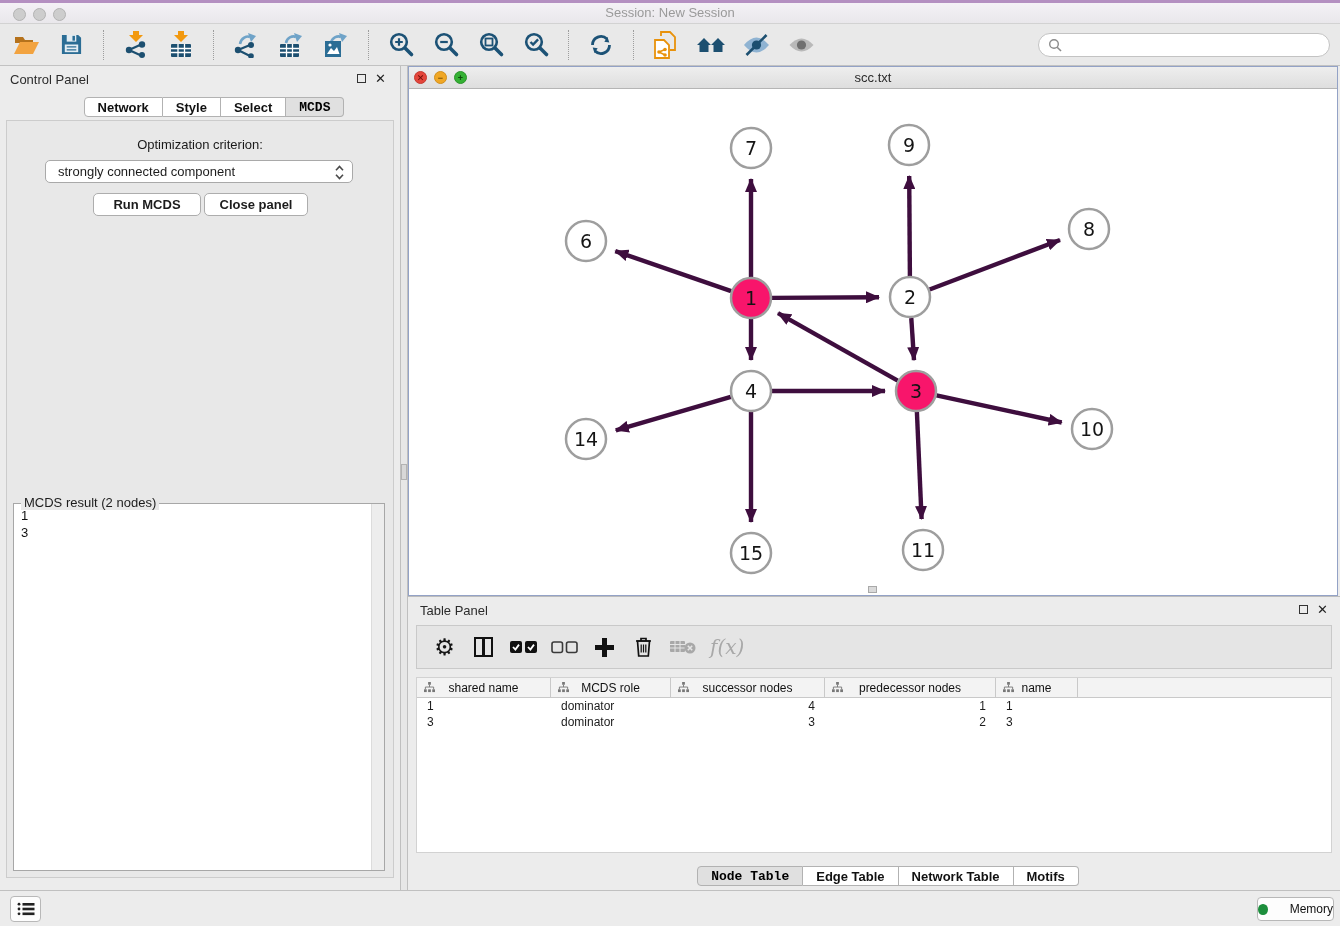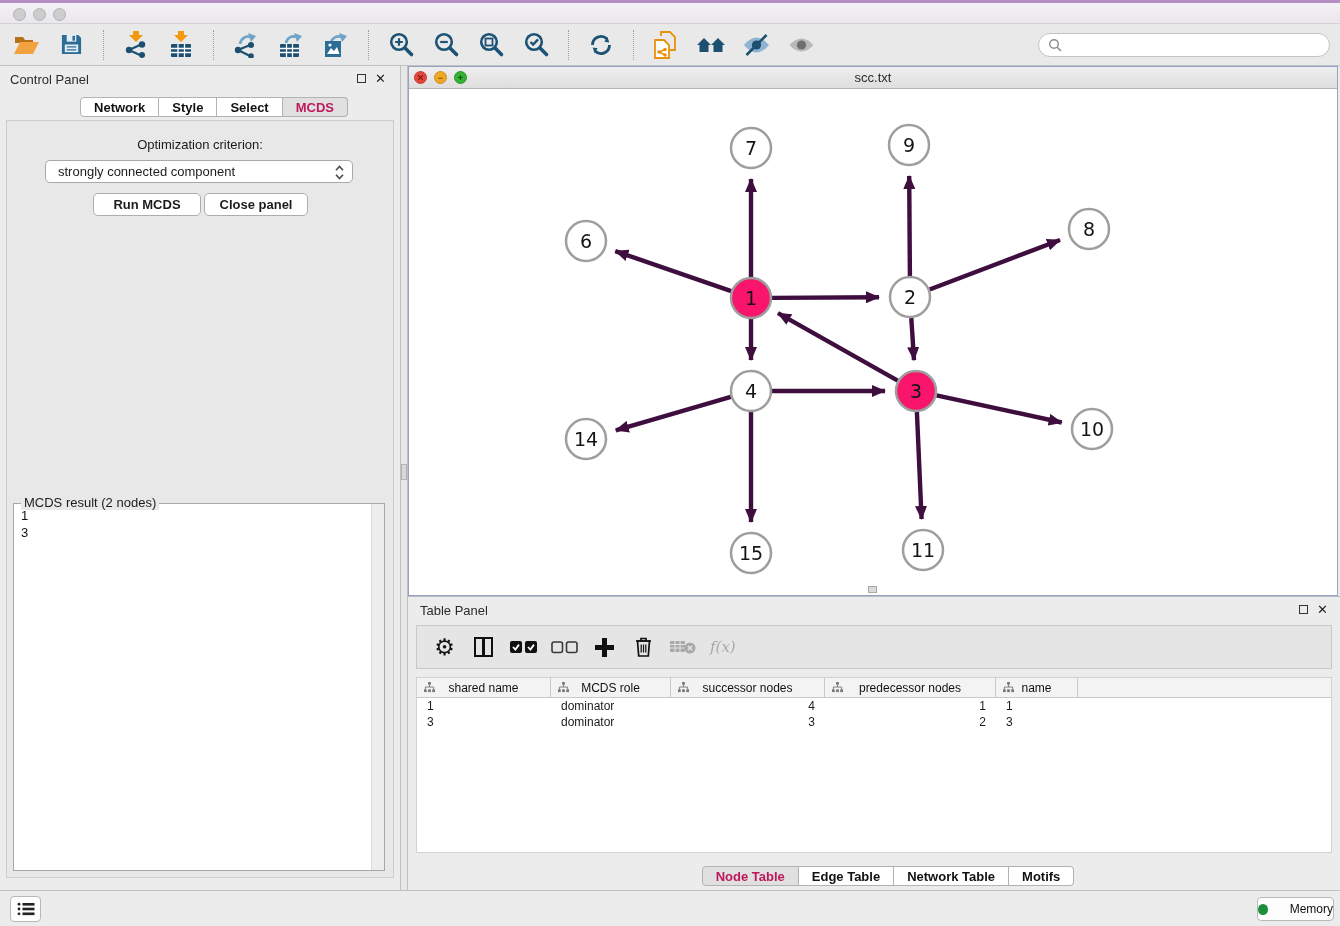--- a/index.html
+++ b/index.html
@@ -26,21 +26,21 @@
   .control-panel { position:absolute; left:0; top:66px; width:400px; height:824px; background:#ececec; }
   .panel-head { position:absolute; left:0; top:0; right:0; height:28px; }
   .panel-title { position:absolute; left:10px; top:6px; font-size:13px; color:#2c2c2c; }
   .float-ico { position:absolute; top:8px; width:9px; height:9px; border:1.5px solid #333; }
   .close-ico { position:absolute; top:5px; font-size:13px; font-weight:bold; color:#222; }
   .cp-tabs { position:absolute; left:0; top:31px; right:0; display:flex; justify-content:center; }
   .tab { height:20px; line-height:19px; padding:0 13px; background:#fff; border:1px solid #b2b2b2;
     border-left:none; font-size:13px; font-weight:bold; color:#111; }
   .tab:first-child { border-left:1px solid #b2b2b2; border-radius:4px 0 0 4px;margin-left:28px; }
   .tab:last-child { border-radius:0 4px 4px 0; }
-  .tab.selected { background:#e0e0e0; color:#be185d; }
+  .tab.selected { background:#e0e0e0; color:#000000;font-family:Liberation Mono, monospace; }
   .cp-content { position:absolute; left:6px; right:6px; top:54px; bottom:12px; background:#e8e8e8;
     border:1px solid #cccccc; }
   .opt-label { position:absolute; left:0; right:0; top:16px; text-align:center; font-size:13px; color:#1a1a1a; }
   .criterion { position:absolute; left:38px; right:40px; top:39px; height:23px; background:#fff;
     border:1px solid #a9a9a9; border-radius:5px; font-size:13px; line-height:21px; padding:0 24px 0 12px; }
   .stepper { position:absolute; right:8px; top:4px; }
   .btn { position:absolute; height:23px; background:#fff; border:1px solid #adadad; border-radius:5px;
     font-size:13px; font-weight:bold; line-height:21px; text-align:center; }
   .result-label { position:absolute; left:14px; top:374px; font-size:13px; background:#e8e8e8; padding:0 3px; z-index:2; }
   .result-box { position:absolute; left:6px; width:372px; top:382px; height:368px; border:1px solid #a7a7a7;
@@ -69,21 +69,21 @@
   
   .table-panel { position:absolute; left:408px; top:596px; width:932px; height:294px; background:#ececec;
     border-top:1px solid #bcbcbc; }
   .tp-toolbar { position:absolute; left:8px; right:8px; top:28px; height:44px; background:#e5e5e5;
     border:1px solid #c9c9c9; display:flex; align-items:center; gap:14px; padding:0 15px; }
   .tp-icon { min-width:25px; height:26px; display:flex; align-items:center; justify-content:center; color:#161616; }
   .tp-icon.disabled { color:#a8a8a8; }
   .gear-glyph { font-size:23px; line-height:24px; font-family:"DejaVu Sans",sans-serif; }
   .cols-glyph { width:19px; height:20px; border:2.5px solid #111; position:relative; }
   .cols-glyph::after { content:""; position:absolute; left:6px; top:0; bottom:0; width:2.5px; background:#111; }
-  .fx-glyph { font-family:"DejaVu Serif",serif; font-style:italic; font-size:15px; }
+  .fx-glyph { font-family:"DejaVu Serif",serif; font-style:italic; font-size:20px; }
   .table-area { position:absolute; left:8px; top:80px; width:916px; height:176px; background:#fff; border:1px solid #d2d2d2; }
   .thead { display:flex; height:20px; background:#f3f3f3; border-bottom:1px solid #c9c9c9; }
   .th { position:relative; display:flex; align-items:center; justify-content:center; font-size:12px;
     color:#111; border-right:1px solid #c9c9c9; }
   .th .hicon { position:absolute; left:7px; top:4px; }
   .tr { display:flex; height:16px; align-items:center; }
   .td { font-size:12px; padding:0 10px; white-space:nowrap; overflow:hidden; }
   .td.right { text-align:right; }
   .tp-tabs { position:absolute; left:0; right:0; top:269px; display:flex; justify-content:center; }
 
@@ -96,20 +96,21 @@
     gap:22px; font-size:12px; color:#111; }
   .memory-dot { width:11px; height:11px; border-radius:50%; background:#1c8e3c; }
 </style>
 </head>
 <body>
 
 <div class="titlebar">
   <span class="traffic" style="left:13px"></span>
   <span class="traffic" style="left:33px"></span>
   <span class="traffic" style="left:53px"></span>
+  <div class="titlebar-text">Session: New Session</div>
 </div>
 
 <div class="toolbar">
   <span class="tb-btn">
     <svg width="27" height="24" viewBox="0 0 27 24">
         <path d="M2 4h8l2 3h8v3H2z" fill="#b5721c"></path>
         <path d="M26 9l-6 12H1L7 9z" fill="#f2a340"></path>
       </svg>
   </span>
   <span class="tb-btn">

